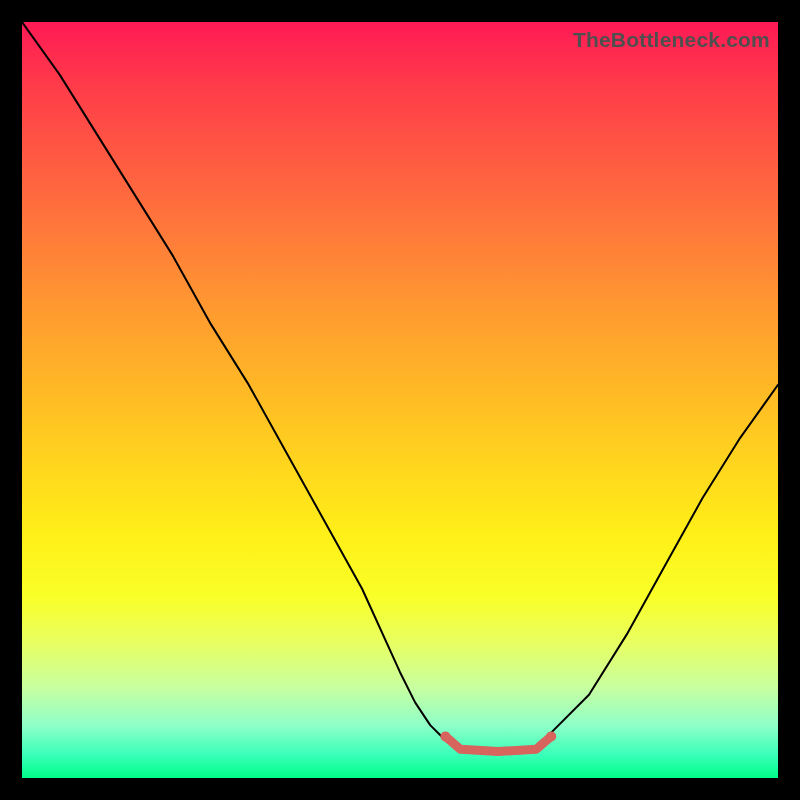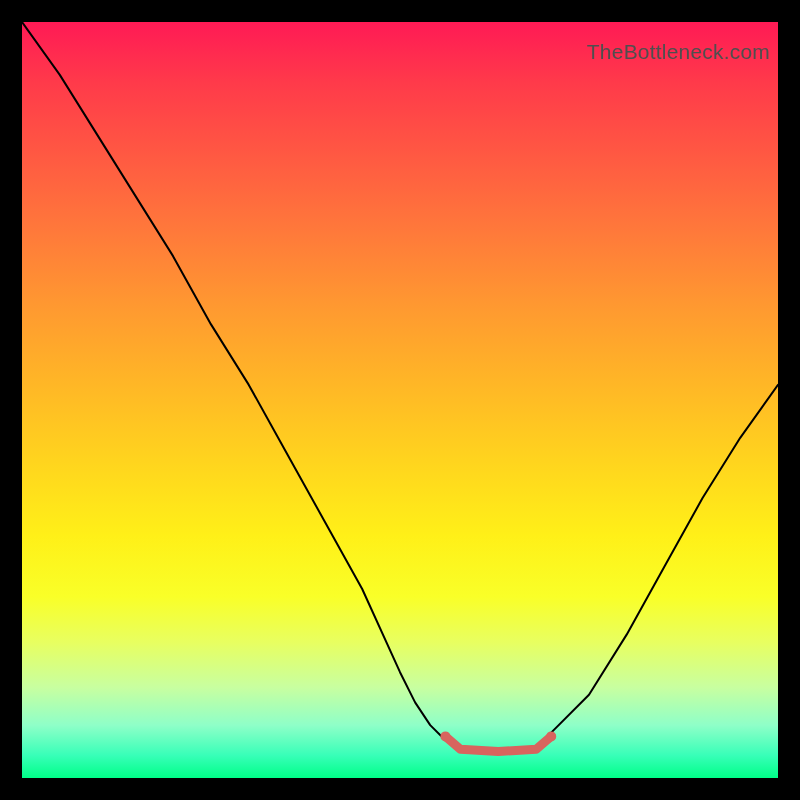--- a/index.html
+++ b/index.html
@@ -34,25 +34,25 @@
       #fff018 68%,
       #f9ff28 76%,
       #e8ff60 82%,
       #c8ffa0 88%,
       #8fffc8 93%,
       #38ffb8 97%,
       #00ff88 100%);
   }
   .watermark {
     position: absolute;
-    top: 18px;
+    top: 6px;
     right: 8px;
     color: #4f4f4f;
     font-size: 21px;
-    font-weight: 400;
+    font-weight: 700;
     letter-spacing: 0.2px;
     pointer-events: none;
   }
   svg.curves {
     position: absolute;
     left: 0;
     top: 0;
     width: 756px;
     height: 756px;
   }

